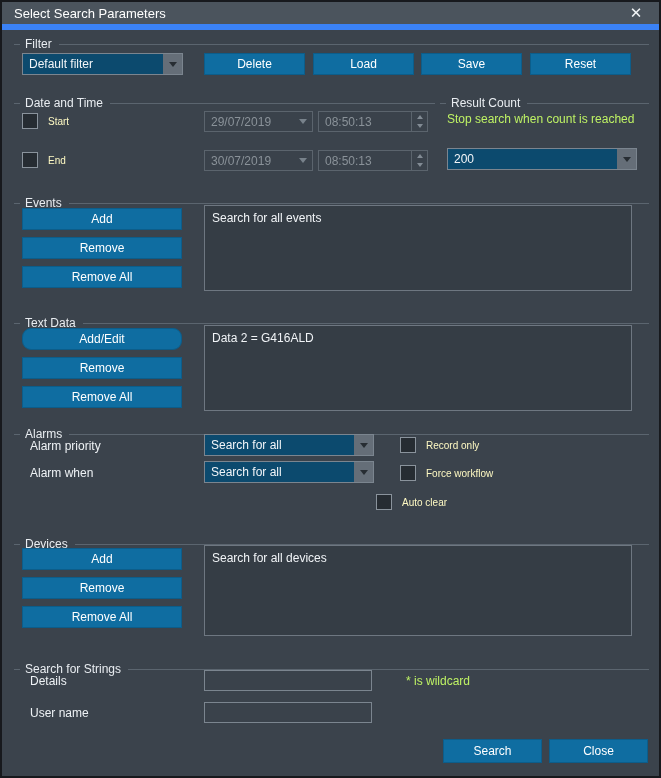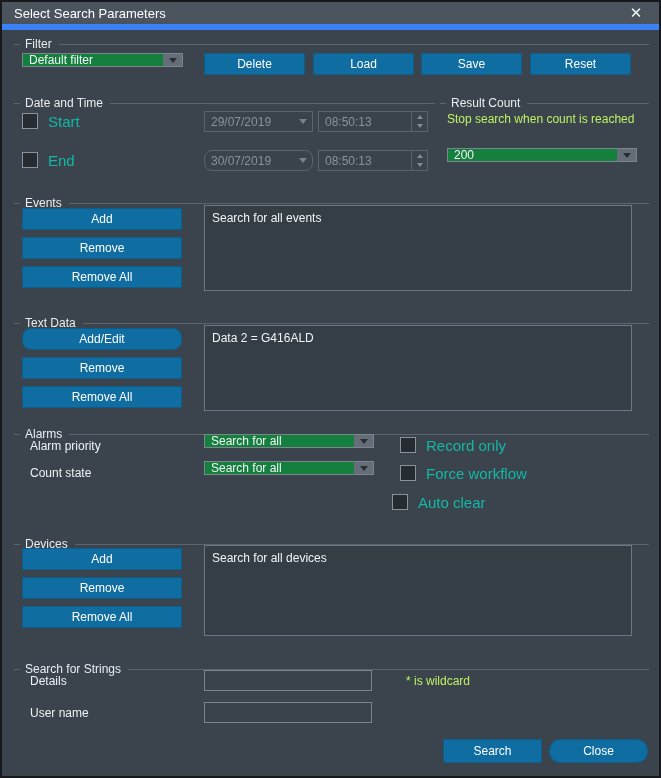--- a/index.html
+++ b/index.html
@@ -38,21 +38,21 @@
     position:absolute; background:#0f6da1; color:#ffffff; font-size:12px;
     display:flex; align-items:center; justify-content:center;
     border:1px solid #0c5d8a; cursor:pointer; font-family:"Liberation Sans",sans-serif;
   }
   .btn-w { width:101px; height:22px; }
   .btn-stack { left:20px; width:160px; height:22px; }
 
   
   .combo {
     position:absolute; display:flex; align-items:stretch;
-    background:#15803d; border:1px solid #7b858f; height:14px;
+    background:#0c4a6e; border:1px solid #7b858f; height:22px;
   }
   .combo .combo-value {
     flex:1; color:#f2f5f8; font-size:12px; padding:0 6px;
     display:flex; align-items:center; overflow:hidden; white-space:nowrap;
   }
   .combo .combo-arrow {
     width:19px; background:#656e78; display:flex; align-items:center; justify-content:center; flex:none;
   }
   .tri-down { width:0; height:0; border-left:4px solid transparent; border-right:4px solid transparent; border-top:5px solid #272d33; }
 
@@ -75,21 +75,21 @@
   }
   .spinfield .spinner span { flex:1; display:flex; align-items:center; justify-content:center; }
   .tri-up-sm { width:0; height:0; border-left:3px solid transparent; border-right:3px solid transparent; border-bottom:4px solid #828b94; }
   .tri-dn-sm { width:0; height:0; border-left:3px solid transparent; border-right:3px solid transparent; border-top:4px solid #828b94; }
 
   
   .cb-row { position:absolute; display:flex; align-items:center; height:22px; }
   .checkbox {
     width:16px; height:16px; background:#262c32; border:1px solid #8a939c; flex:none; cursor:pointer;
   }
-  .cb-row .cb-label { color:#14b8a6; font-size:15px; margin-left:10px; white-space:nowrap; }
+  .cb-row .cb-label { color:#fef9c3; font-size:10px; margin-left:10px; white-space:nowrap; }
 
   
   .listbox {
     position:absolute; background:#353d45; border:1px solid #6e7781;
     color:#f1f4f7; font-size:12px; padding:4px 7px;
   }
   .listbox .list-item { line-height:16px; }
 
   
   .textfield {
@@ -154,21 +154,21 @@
         <span>
             <i class="tri-dn-sm"></i>
           </span>
       </span>
     </div>
 
     <div class="cb-row" style="left:20px; top:147px;">
       <span class="checkbox"></span>
       <span class="cb-label">End</span>
     </div>
-    <div class="combo disabled" style="left:202px; top:148px; width:109px; height:21px;border-radius:8px;">
+    <div class="combo disabled" style="left:202px; top:148px; width:109px; height:21px;">
       <span class="combo-value">30/07/2019</span>
       <span class="combo-arrow">
           <i class="tri-down"></i>
         </span>
     </div>
     <div class="spinfield" style="left:316px; top:148px; width:110px; height:21px;">
       <span class="spin-value">08:50:13</span>
       <span class="spinner">
         <span>
             <i class="tri-up-sm"></i>
@@ -221,37 +221,37 @@
       <span class="glabel">Alarms</span>
       <span class="gline"></span>
     </div>
     <div class="flabel" style="left:28px; top:437px;">Alarm priority</div>
     <div class="combo" style="left:202px; top:432px; width:170px;">
       <span class="combo-value">Search for all</span>
       <span class="combo-arrow">
           <i class="tri-down"></i>
         </span>
     </div>
-    <div class="flabel" style="left:28px; top:464px;">Count state</div>
+    <div class="flabel" style="left:28px; top:464px;">Alarm when</div>
     <div class="combo" style="left:202px; top:459px; width:170px;">
       <span class="combo-value">Search for all</span>
       <span class="combo-arrow">
           <i class="tri-down"></i>
         </span>
     </div>
 
     <div class="cb-row" style="left:398px; top:432px;">
       <span class="checkbox"></span>
       <span class="cb-label">Record only</span>
     </div>
     <div class="cb-row" style="left:398px; top:460px;">
       <span class="checkbox"></span>
       <span class="cb-label">Force workflow</span>
     </div>
-    <div class="cb-row" style="left:390px; top:489px;text-align:right;">
+    <div class="cb-row" style="left:374px; top:489px;text-align:right;">
       <span class="checkbox"></span>
       <span class="cb-label">Auto clear</span>
     </div>
 
     <div class="group-header" style="top:535px; left:12px; right:10px;">
       <span class="dash"></span>
       <span class="glabel">Devices</span>
       <span class="gline"></span>
     </div>
     <div class="btn btn-stack" style="top:546px;">Add</div>
@@ -266,16 +266,16 @@
       <span class="glabel">Search for Strings</span>
       <span class="gline"></span>
     </div>
     <div class="flabel" style="left:28px; top:672px;">Details</div>
     <input class="textfield" style="left: 202px; top: 668px; width: 168px;" value="">
     <div class="note" style="left:404px; top:672px;">* is wildcard</div>
     <div class="flabel" style="left:28px; top:704px;">User name</div>
     <input class="textfield" style="left: 202px; top: 700px; width: 168px;" value="">
 
     <div class="btn" style="left:441px; top:737px; width:99px; height:24px;">Search</div>
-    <div class="btn" style="left:547px; top:737px; width:99px; height:24px;border-radius:11px;">Close</div>
+    <div class="btn" style="left:547px; top:737px; width:99px; height:24px;">Close</div>
 
   </div>
 </div>
 
 </body></html>

